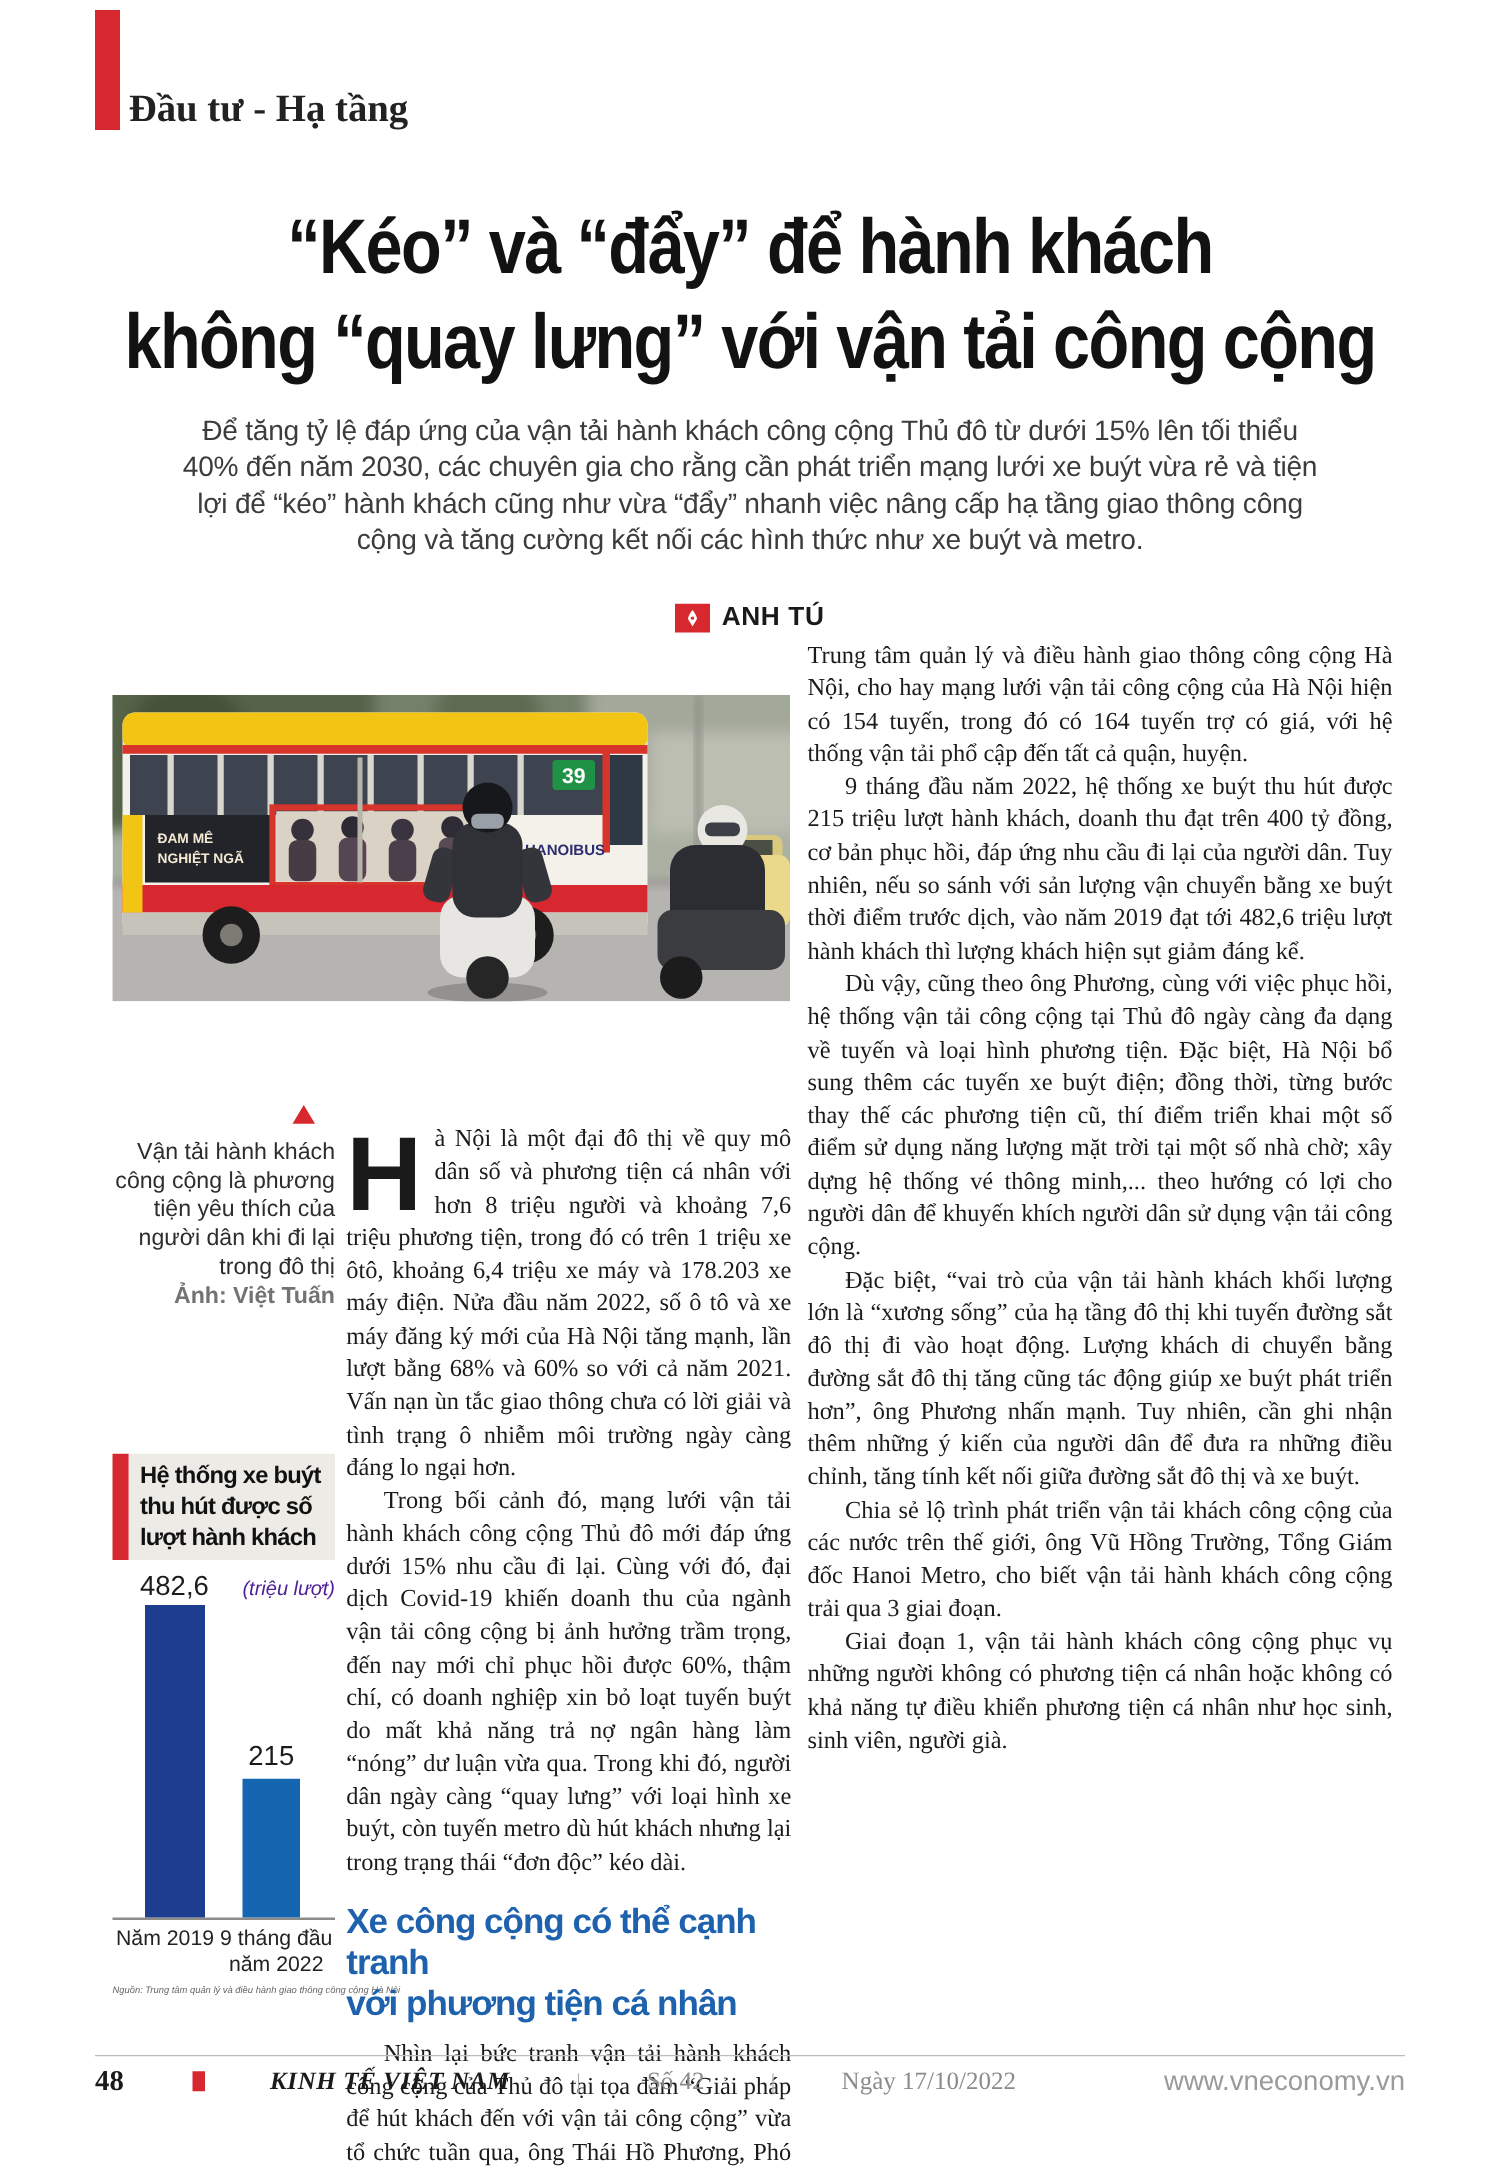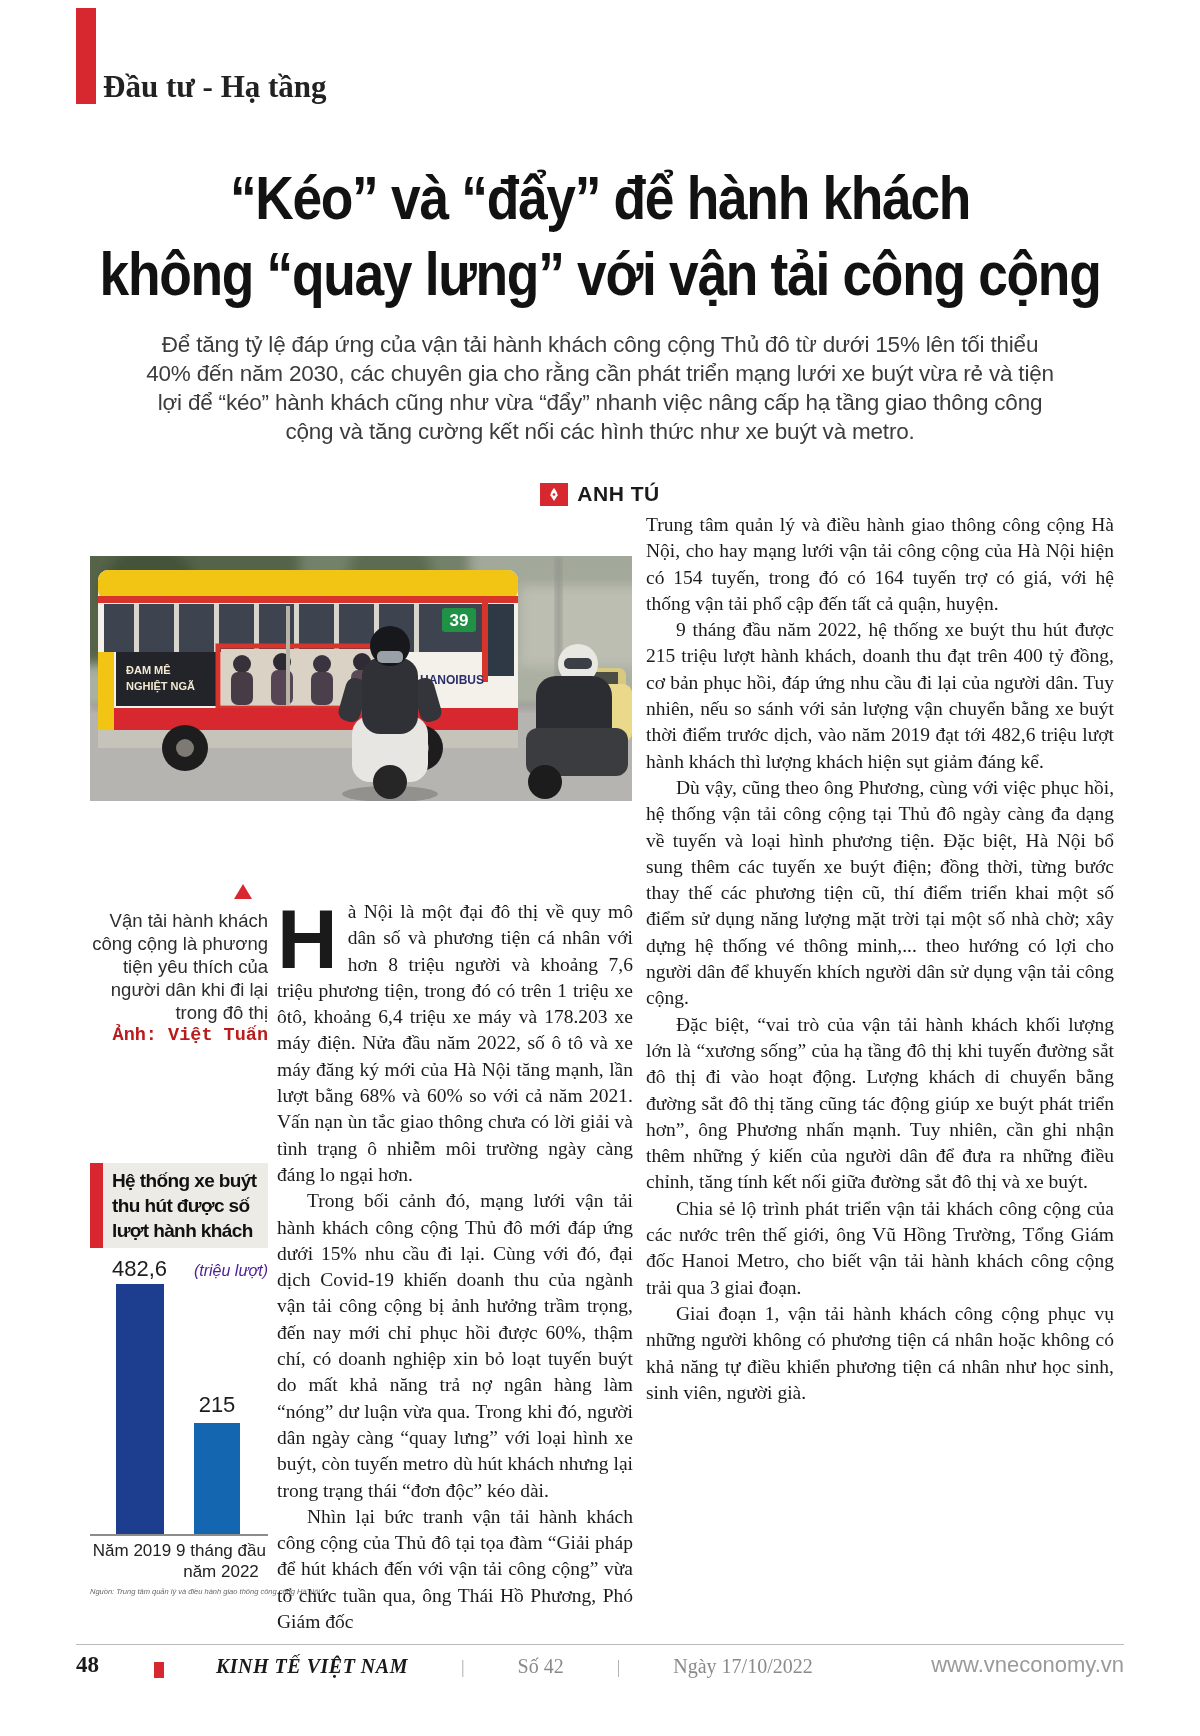--- a/index.html
+++ b/index.html
@@ -31,22 +31,22 @@
 
   
   .photo{position:absolute;left:90px;top:556px;width:542px;height:245px;margin:0;}
   .photo svg{display:block;width:100%;height:100%;}
 
   
   .caption-block{position:absolute;left:90px;top:884px;width:178px;text-align:right;}
   .caption-marker{width:0;height:0;border-left:9px solid transparent;border-right:9px solid transparent;
                   border-bottom:15px solid #d7282f;margin:0 16px 10px auto;}
   .caption{font-family:"Liberation Sans",sans-serif;font-size:18.5px;line-height:23px;color:#2d2d2d;margin:0;}
-  .caption-credit{font-family:Liberation Mono, monospace;font-weight:700;font-size:18.5px;
-                  line-height:24px;color:#b91c1c;}
+  .caption-credit{font-family:Liberation Sans, sans-serif;font-weight:700;font-size:18.5px;
+                  line-height:24px;color:#737373;}
 
   
   .chart{position:absolute;left:90px;top:1163px;width:178px;}
   .chart-header{display:flex;align-items:stretch;}
   .chart-accent{width:13px;background:#d7282f;flex:none;}
   .chart-title{background:#edebe6;padding:5px 4px 5px 9px;flex:1;
                font-family:"Liberation Sans",sans-serif;font-weight:800;font-size:19px;
                line-height:25px;letter-spacing:-0.6px;color:#111;}
   .chart-toprow{display:flex;align-items:baseline;justify-content:space-between;margin-top:8px;}
   .chart-val{font-family:"Liberation Sans",sans-serif;font-size:22px;color:#1c1c1c;}
@@ -69,21 +69,21 @@
   .col-right{position:absolute;left:646px;top:512px;width:468px;}
   .body-p{font-size:19.5px;line-height:26.3px;text-align:justify;margin:0;color:#1b1b1b;}
   .body-p.indent{text-indent:30px;}
   .dropcap{float:left;font-family:"Liberation Sans",sans-serif;font-weight:800;font-size:84px;
            line-height:68px;padding:6px 10px 0 0;color:#1a1a1a;}
   .subhead{font-family:"Liberation Sans",sans-serif;font-weight:800;color:#1e62ae;
            font-size:28px;line-height:33px;margin:16px 0 12px 0;letter-spacing:-0.8px;}
 
   
   .footer{position:absolute;left:76px;right:76px;top:1644px;border-top:1px solid #bcbcbc;
-          padding-top:7px;display:flex;align-items:flex-end;gap:43px;}
+          padding-top:7px;display:flex;align-items:center;gap:43px;}
   .footer-page{font-weight:700;font-size:23px;color:#1a1a1a;}
   .footer-sq{width:10px;height:16px;background:#d7282f;margin:0 9px 0 12px;flex:none;}
   .footer-brand{font-weight:700;font-size:20px;letter-spacing:0.5px;color:#1a1a1a;font-style:italic;}
   .footer-sep{color:#aaa;margin:0 10px;font-size:18px;}
   .footer-issue,.footer-date{color:#8a8a8a;font-size:20px;}
   .footer-url{margin-left:auto;font-family:"Liberation Sans",sans-serif;font-size:22px;color:#9a9a9a;}
 </style>
 </head>
 <body>
 
@@ -231,20 +231,24 @@
       <span class="cat cat2">9 tháng đầu năm 2022</span>
     </div>
     <div class="chart-source">Nguồn: Trung tâm quản lý và điều hành giao thông công cộng Hà Nội</div>
   </aside>
 
   <section class="col-mid">
     <p class="body-p">
       <span class="dropcap">H</span><span>à Nội là một đại đô thị về quy mô dân số và phương tiện cá nhân với hơn 8 triệu người và khoảng 7,6 triệu phương tiện, trong đó có trên 1 triệu xe ôtô, khoảng 6,4 triệu xe máy và 178.203 xe máy điện. Nửa đầu năm 2022, số ô tô và xe máy đăng ký mới của Hà Nội tăng mạnh, lần lượt bằng 68% và 60% so với cả năm 2021. Vấn nạn ùn tắc giao thông chưa có lời giải và tình trạng ô nhiễm môi trường ngày càng đáng lo ngại hơn.</span>
     </p>
     <p class="body-p indent">Trong bối cảnh đó, mạng lưới vận tải hành khách công cộng Thủ đô mới đáp ứng dưới 15% nhu cầu đi lại. Cùng với đó, đại dịch Covid-19 khiến doanh thu của ngành vận tải công cộng bị ảnh hưởng trầm trọng, đến nay mới chỉ phục hồi được 60%, thậm chí, có doanh nghiệp xin bỏ loạt tuyến buýt do mất khả năng trả nợ ngân hàng làm “nóng” dư luận vừa qua. Trong khi đó, người dân ngày càng “quay lưng” với loại hình xe buýt, còn tuyến metro dù hút khách nhưng lại trong trạng thái “đơn độc” kéo dài.</p>
+    <h2 class="subhead">
+      <span>Xe công cộng có thể cạnh tranh</span><br>
+      <span>với phương tiện cá nhân</span>
+    </h2>
     <p class="body-p indent">Nhìn lại bức tranh vận tải hành khách công cộng của Thủ đô tại tọa đàm “Giải pháp để hút khách đến với vận tải công cộng” vừa tổ chức tuần qua, ông Thái Hồ Phương, Phó Giám đốc</p>
   </section>
 
   <section class="col-right">
     <p class="body-p">Trung tâm quản lý và điều hành giao thông công cộng Hà Nội, cho hay mạng lưới vận tải công cộng của Hà Nội hiện có 154 tuyến, trong đó có 164 tuyến trợ có giá, với hệ thống vận tải phổ cập đến tất cả quận, huyện.</p>
     <p class="body-p indent">9 tháng đầu năm 2022, hệ thống xe buýt thu hút được 215 triệu lượt hành khách, doanh thu đạt trên 400 tỷ đồng, cơ bản phục hồi, đáp ứng nhu cầu đi lại của người dân. Tuy nhiên, nếu so sánh với sản lượng vận chuyển bằng xe buýt thời điểm trước dịch, vào năm 2019 đạt tới 482,6 triệu lượt hành khách thì lượng khách hiện sụt giảm đáng kể.</p>
     <p class="body-p indent">Dù vậy, cũng theo ông Phương, cùng với việc phục hồi, hệ thống vận tải công cộng tại Thủ đô ngày càng đa dạng về tuyến và loại hình phương tiện. Đặc biệt, Hà Nội bổ sung thêm các tuyến xe buýt điện; đồng thời, từng bước thay thế các phương tiện cũ, thí điểm triển khai một số điểm sử dụng năng lượng mặt trời tại một số nhà chờ; xây dựng hệ thống vé thông minh,... theo hướng có lợi cho người dân để khuyến khích người dân sử dụng vận tải công cộng.</p>
     <p class="body-p indent">Đặc biệt, “vai trò của vận tải hành khách khối lượng lớn là “xương sống” của hạ tầng đô thị khi tuyến đường sắt đô thị đi vào hoạt động. Lượng khách di chuyển bằng đường sắt đô thị tăng cũng tác động giúp xe buýt phát triển hơn”, ông Phương nhấn mạnh. Tuy nhiên, cần ghi nhận thêm những ý kiến của người dân để đưa ra những điều chỉnh, tăng tính kết nối giữa đường sắt đô thị và xe buýt.</p>
     <p class="body-p indent">Chia sẻ lộ trình phát triển vận tải khách công cộng của các nước trên thế giới, ông Vũ Hồng Trường, Tổng Giám đốc Hanoi Metro, cho biết vận tải hành khách công cộng trải qua 3 giai đoạn.</p>
     <p class="body-p indent">Giai đoạn 1, vận tải hành khách công cộng phục vụ những người không có phương tiện cá nhân hoặc không có khả năng tự điều khiển phương tiện cá nhân như học sinh, sinh viên, người già.</p>

